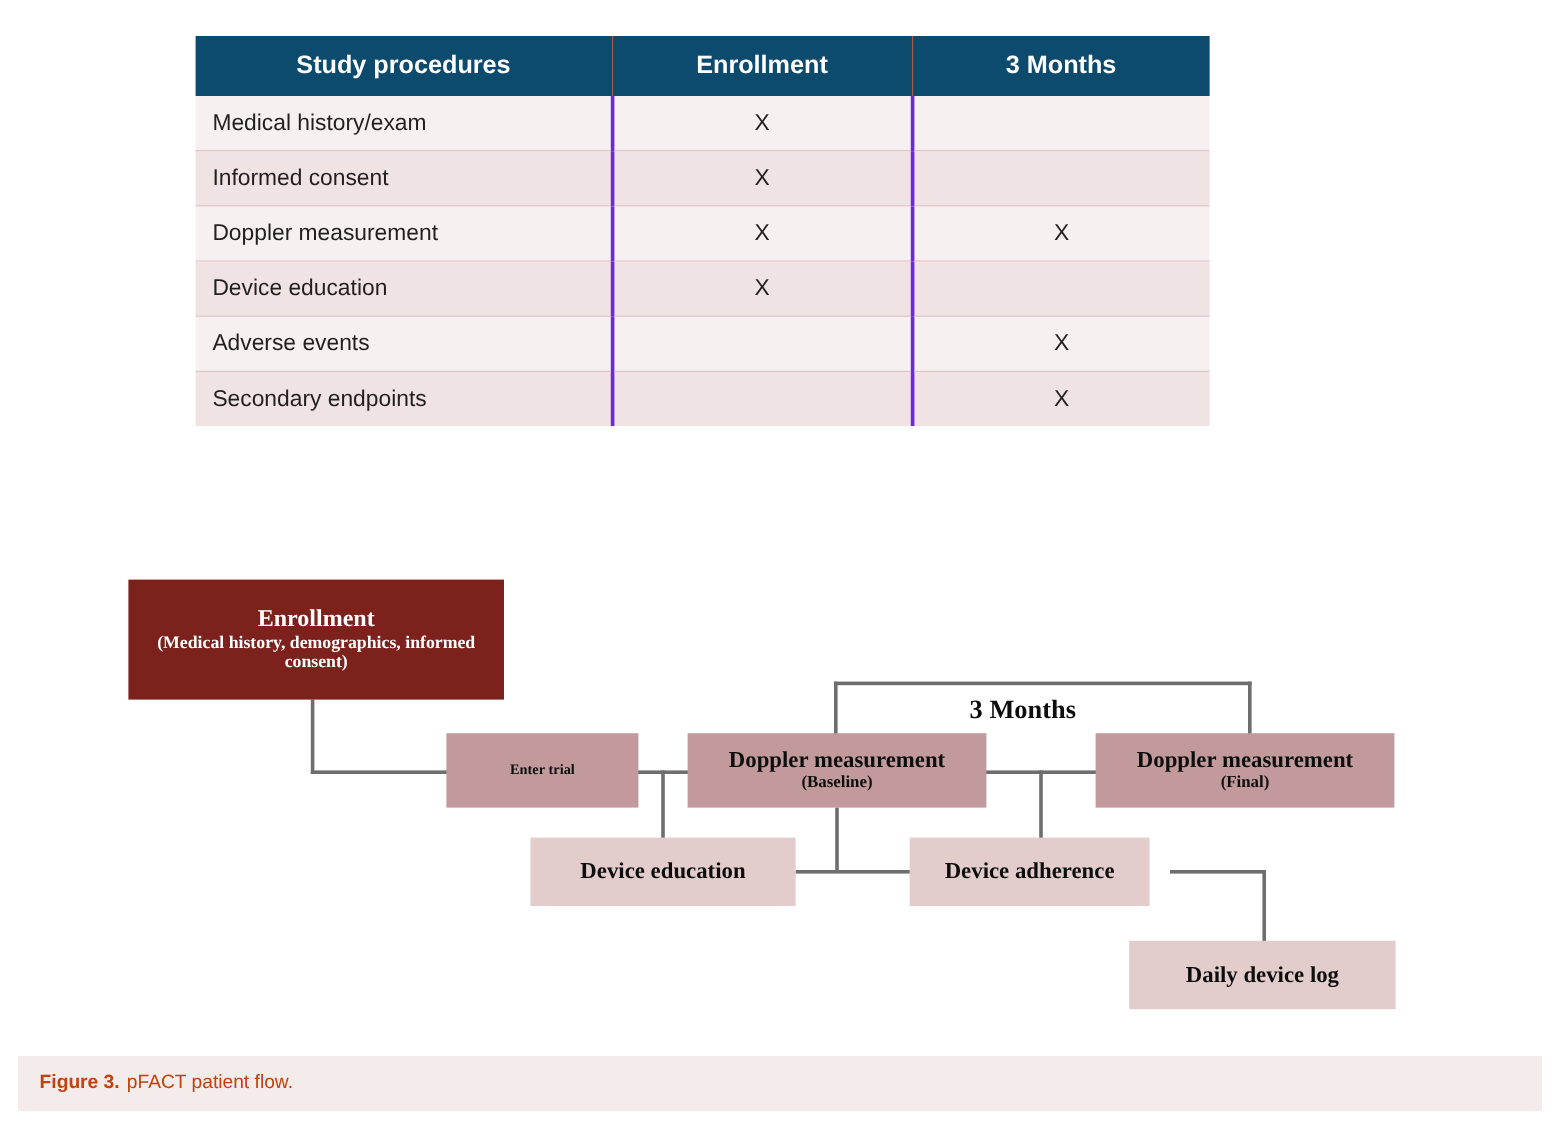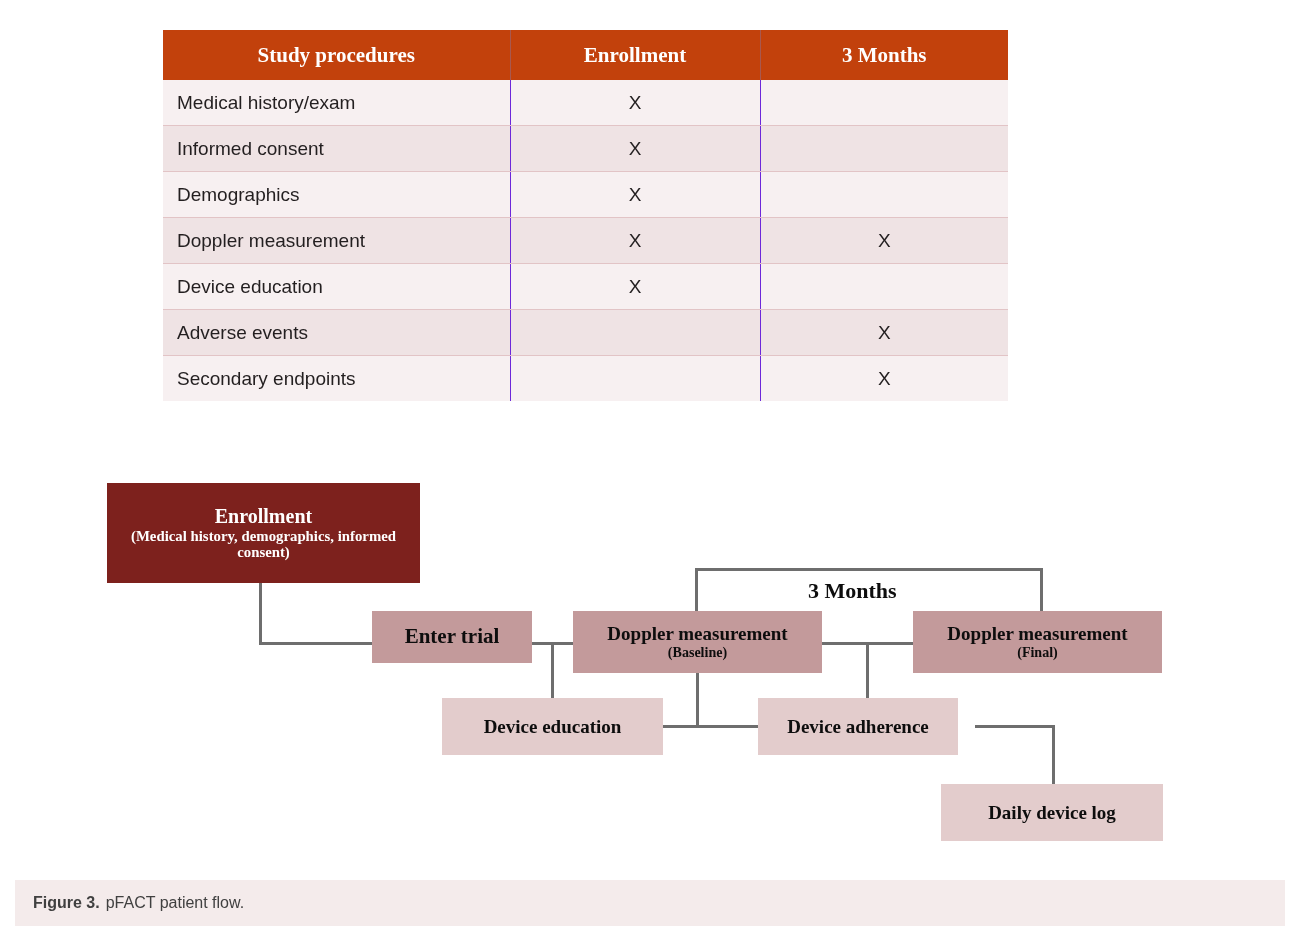--- a/index.html
+++ b/index.html
@@ -18,37 +18,37 @@
   
   #schedule-table {
     position: absolute;
     left: 163px;
     top: 30px;
     width: 845px;
     border-collapse: collapse;
     table-layout: fixed;
   }
   #schedule-table th {
-    background: #c2410c;
+    background: #0c4a6e;
     color: #ffffff;
     font-size: 21px;
     font-weight: bold;
     text-align: center;
     height: 50px;
     padding: 0 10px;
     border-right: 1px solid #a8584f;
-    font-family: Liberation Serif, serif;
+    font-family: Liberation Sans, sans-serif;
   }
   #schedule-table th:last-child { border-right: none; }
   #schedule-table td {
     height: 45px;
     font-size: 19px;
     color: #231f20;
     padding: 0 14px;
-    border-right: 1px solid #6d28d9;
+    border-right: 3px solid #6d28d9;
     border-bottom: 1px solid #e2c4c6;
     font-family: "Liberation Sans", sans-serif;
   }
   #schedule-table td:last-child { border-right: none; }
   #schedule-table tbody tr:nth-child(odd)  td { background: #f7f0f1; }
   #schedule-table tbody tr:nth-child(even) td { background: #efe3e4; }
   #schedule-table tbody tr:last-child td { border-bottom: none; }
   #schedule-table .proc-cell { text-align: left; }
   #schedule-table .mark-cell { text-align: center; }
   #schedule-table col.c0 { width: 347px; }
@@ -107,21 +107,21 @@
     top: 880px;
     width: 1270px;
     height: 46px;
     background: #f4ebeb;
     display: flex;
     align-items: center;
     padding-left: 18px;
     box-sizing: border-box;
     font-family: "Liberation Sans", sans-serif;
     font-size: 16px;
-    color: #404040;
+    color: #c2410c;
   }
   #figure-caption .fig-label {
     font-weight: bold;
     margin-right: 6px;
   }
 </style>
 </head>
 <body>
 
 <table id="schedule-table">
@@ -142,25 +142,20 @@
       <td class="proc-cell">Medical history/exam</td>
       <td class="mark-cell">X</td>
       <td class="mark-cell"></td>
     </tr>
     <tr>
       <td class="proc-cell">Informed consent</td>
       <td class="mark-cell">X</td>
       <td class="mark-cell"></td>
     </tr>
     <tr>
-      <td class="proc-cell">Demographics</td>
-      <td class="mark-cell">X</td>
-      <td class="mark-cell"></td>
-    </tr>
-    <tr>
       <td class="proc-cell">Doppler measurement</td>
       <td class="mark-cell">X</td>
       <td class="mark-cell">X</td>
     </tr>
     <tr>
       <td class="proc-cell">Device education</td>
       <td class="mark-cell">X</td>
       <td class="mark-cell"></td>
     </tr>
     <tr>
@@ -197,21 +192,21 @@
   <div class="edge v" style="left:866px; top:642px; height:58px;"></div>
 
   <div class="edge h" style="left:975px; top:725px; width:80px;"></div>
   <div class="edge v" style="left:1052px; top:725px; height:60px;"></div>
 
   <div class="node dark" style="left:107px; top:483px; width:313px; height:100px; font-size:20px; padding:0 8px;">
     <span class="title">Enrollment</span>
     <span class="sub">(Medical history, demographics, informed consent)</span>
   </div>
 
-  <div class="node mid" style="left:372px; top:611px; width:160px; height:52px; font-size:21px;justify-content:center;">
+  <div class="node mid" style="left:372px; top:611px; width:160px; height:62px; font-size:12px;justify-content:center;">
     <span class="title">Enter trial</span>
   </div>
 
   <div class="node mid" style="left:573px; top:611px; width:249px; height:62px; font-size:19px;">
     <span class="title">Doppler measurement</span>
     <span class="sub">(Baseline)</span>
   </div>
 
   <div class="node mid" style="left:913px; top:611px; width:249px; height:62px; font-size:19px;">
     <span class="title">Doppler measurement</span>

